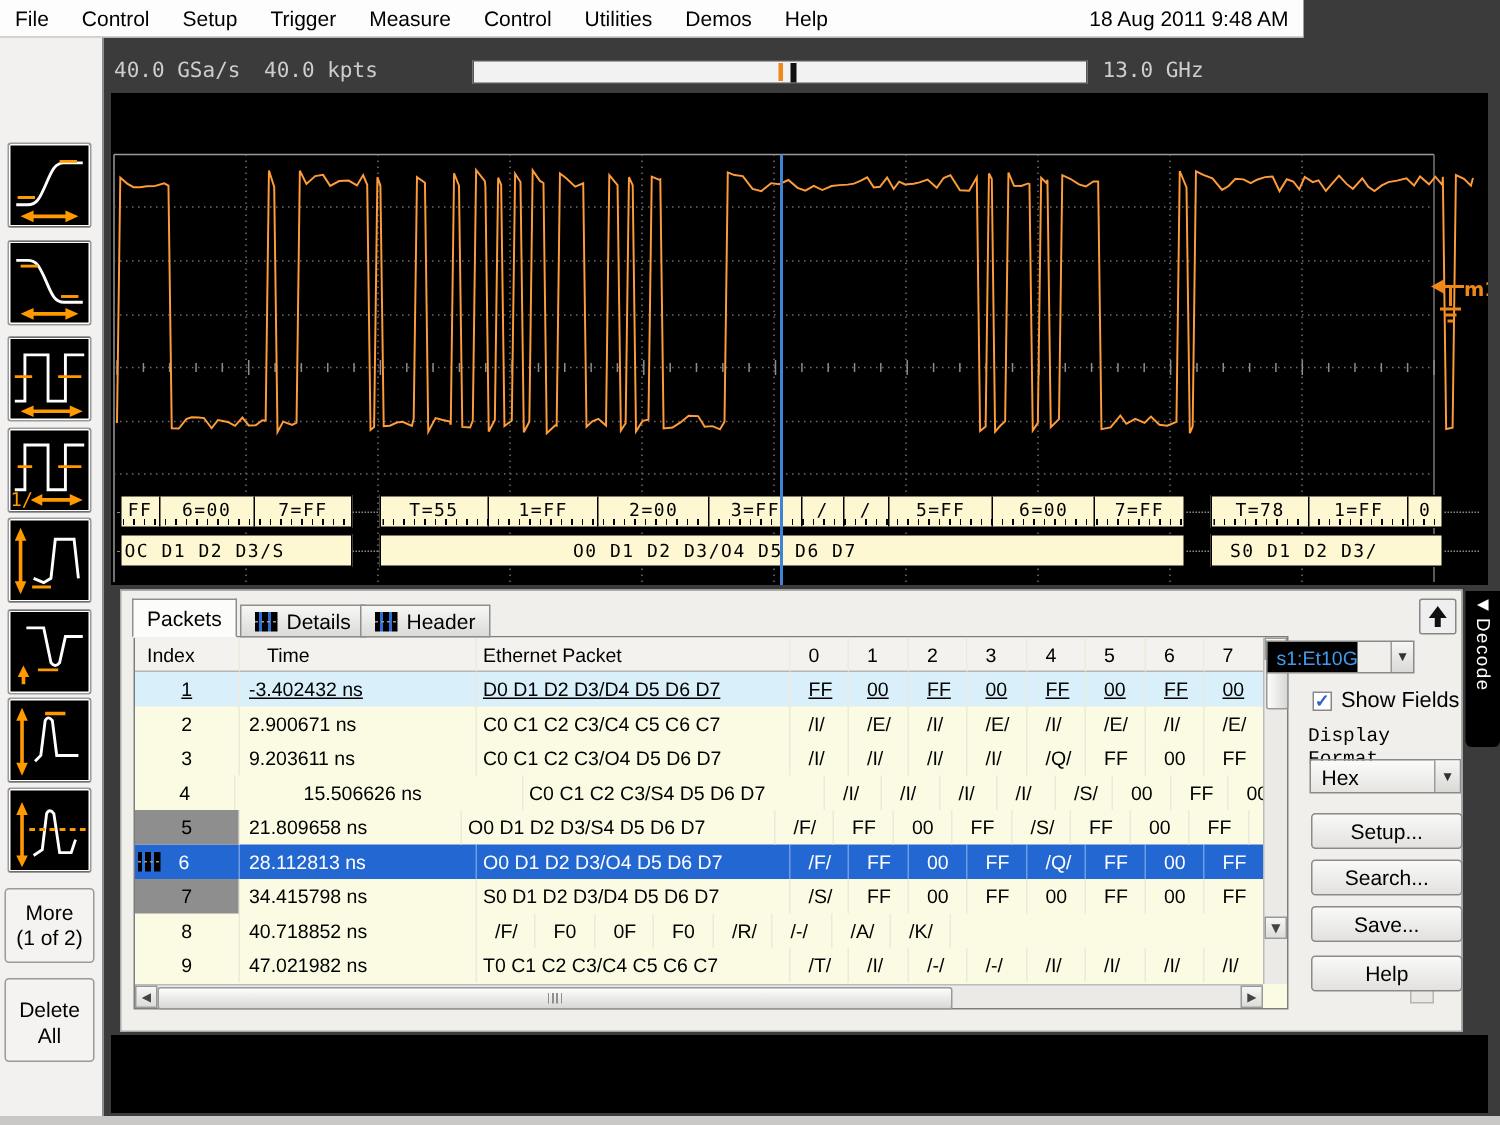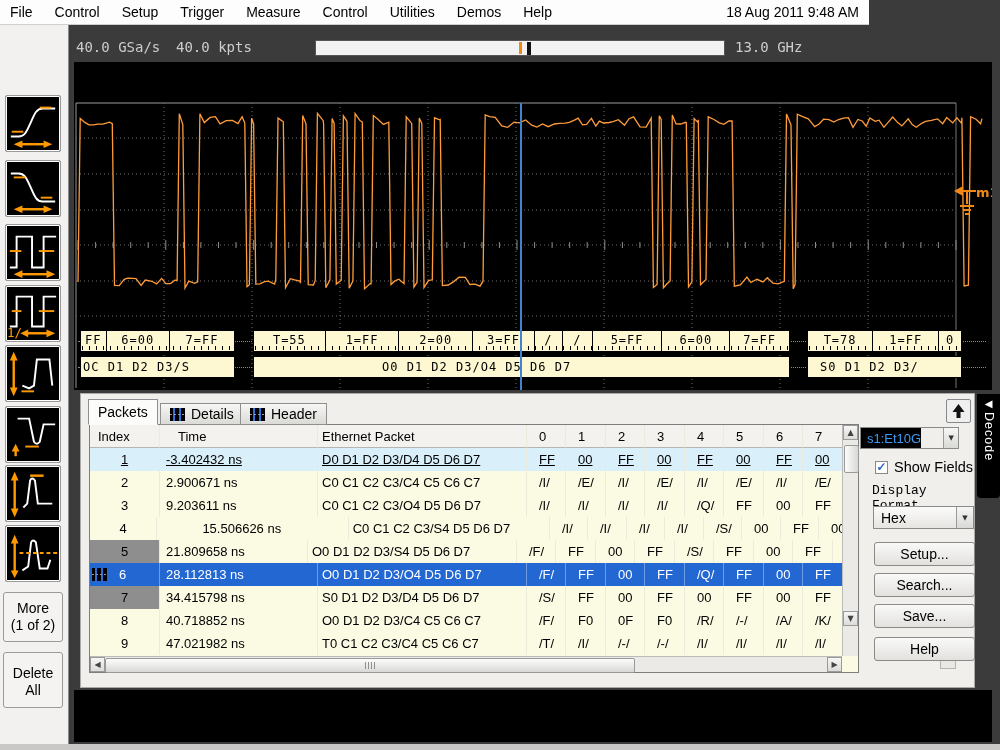--- a/index.html
+++ b/index.html
@@ -55,21 +55,21 @@
   
   .sb-btn{position:absolute;background:linear-gradient(#f6f6f5,#dcdcd9);border:1px solid #9a9a9a;box-sizing:border-box;display:flex;align-items:center;justify-content:center;font-family:"DejaVu Sans",sans-serif;font-size:8px;color:#444;cursor:pointer;}
   #vscroll{position:absolute;right:0;top:0;width:16px;height:231px;background:#eceae6;border-left:1px solid #bbb;box-sizing:border-box;}
   #vthumb{position:absolute;left:1px;top:20px;width:13px;height:26px;background:linear-gradient(90deg,#fdfdfd,#d8d8d5);border:1px solid #9a9a9a;border-radius:2px;cursor:pointer;}
   #hscroll{position:absolute;left:0;bottom:0;width:752px;height:16px;background:#eceae6;border-top:1px solid #bbb;box-sizing:border-box;}
   #hthumb{position:absolute;left:15px;top:1px;width:528px;height:13px;background:linear-gradient(#fdfdfd,#d8d8d5);border:1px solid #9a9a9a;border-radius:2px;cursor:pointer;}
   #hthumb::after{content:'';position:absolute;left:50%;top:3px;margin-left:-5px;width:10px;height:7px;background:repeating-linear-gradient(90deg,#8f8f8f 0 1px,transparent 1px 3px);}
 
   
   .ctl-btn{position:absolute;left:793px;width:101px;height:24px;background:linear-gradient(#f9f9f8,#e2e1de);border:1px solid #8a8a8a;border-radius:3px;font-family:"Liberation Sans",sans-serif;font-size:14px;color:#000;cursor:pointer;}
-  #src-combo{position:absolute;left:779px;top:33px;width:99px;height:22px;display:flex;border:1px solid #8a8a8a;box-sizing:border-box;cursor:pointer;gap:22px;}
+  #src-combo{position:absolute;left:763px;top:33px;width:99px;height:22px;display:flex;border:1px solid #8a8a8a;box-sizing:border-box;cursor:pointer;gap:22px;}
   #src-field{flex:1;background:#000;color:#3f9bf0;font-size:13px;display:flex;align-items:center;padding-left:6px;}
   .combo-arrow{width:16px;background:linear-gradient(#f6f6f5,#d9d9d6);border-left:1px solid #9a9a9a;display:flex;align-items:center;justify-content:center;font-size:7px;color:#333;font-family:"DejaVu Sans",sans-serif;}
   #hex-combo{position:absolute;left:792px;top:112px;width:101px;height:23px;display:flex;border:1px solid #8a8a8a;box-sizing:border-box;background:linear-gradient(#fbfbfa,#e6e5e2);cursor:pointer;}
   #hex-field{flex:1;font-size:14px;color:#000;display:flex;align-items:center;padding-left:7px;}
   #chk-box{position:absolute;left:794px;top:67px;width:13px;height:13px;background:#fff;border:1px solid #888;box-sizing:border-box;color:#2f62c4;font-size:12px;font-weight:bold;line-height:11px;text-align:center;cursor:pointer;}
   #chk-label{position:absolute;left:813px;top:65px;font-size:14.5px;color:#000;}
   #df-label{position:absolute;left:791px;top:89px;font-size:13px;color:#000;font-family:Liberation Mono, monospace;}
   #panel-up-btn{position:absolute;left:865px;top:5px;width:25px;height:24px;background:linear-gradient(#f8f8f7,#deded b);border:1px solid #888;border-radius:2px;cursor:pointer;padding:0;}
   #decode-tab{position:absolute;left:977px;top:394px;width:23px;height:104px;background:#000;border-radius:0 0 4px 4px;z-index:4;display:flex;flex-direction:column;align-items:center;cursor:pointer;}
   #decode-tab .arr{color:#fff;font-size:10px;font-family:"DejaVu Sans",sans-serif;margin-top:4px;}
@@ -383,21 +383,20 @@
           <div class="tc" style="width: 39px; padding-left: 12px;">00</div>
           <div class="tc" style="width: 40px; padding-left: 12px;">FF</div>
           <div class="tc" style="width: 39px; padding-left: 12px;">00</div>
           <div class="tc" style="width: 40px; padding-left: 12px;">FF</div>
           <div class="tc" style="width: 39px; padding-left: 12px;">00</div>
           <div class="tc" style="width: 40px; padding-left: 12px;">FF</div>
         </div>
         <div class="trow">
           <div class="tc" style="width: 70px; padding-left: 0px; justify-content: center;">8</div>
           <div class="tc" style="width: 158px; padding-left: 6px;">40.718852 ns</div>
-          <div class="tc" style="width: 209px; padding-left: 4px;">O0 D1 D2 D3/C4 C5 C6 C7</div>
           <div class="tc" style="width: 39px; padding-left: 12px;">/F/</div>
           <div class="tc" style="width: 40px; padding-left: 12px;">F0</div>
           <div class="tc" style="width: 39px; padding-left: 12px;">0F</div>
           <div class="tc" style="width: 40px; padding-left: 12px;">F0</div>
           <div class="tc" style="width: 39px; padding-left: 12px;">/R/</div>
           <div class="tc" style="width: 40px; padding-left: 12px;">/-/</div>
           <div class="tc" style="width: 39px; padding-left: 12px;">/A/</div>
           <div class="tc" style="width: 40px; padding-left: 12px;">/K/</div>
         </div>
         <div class="trow">

